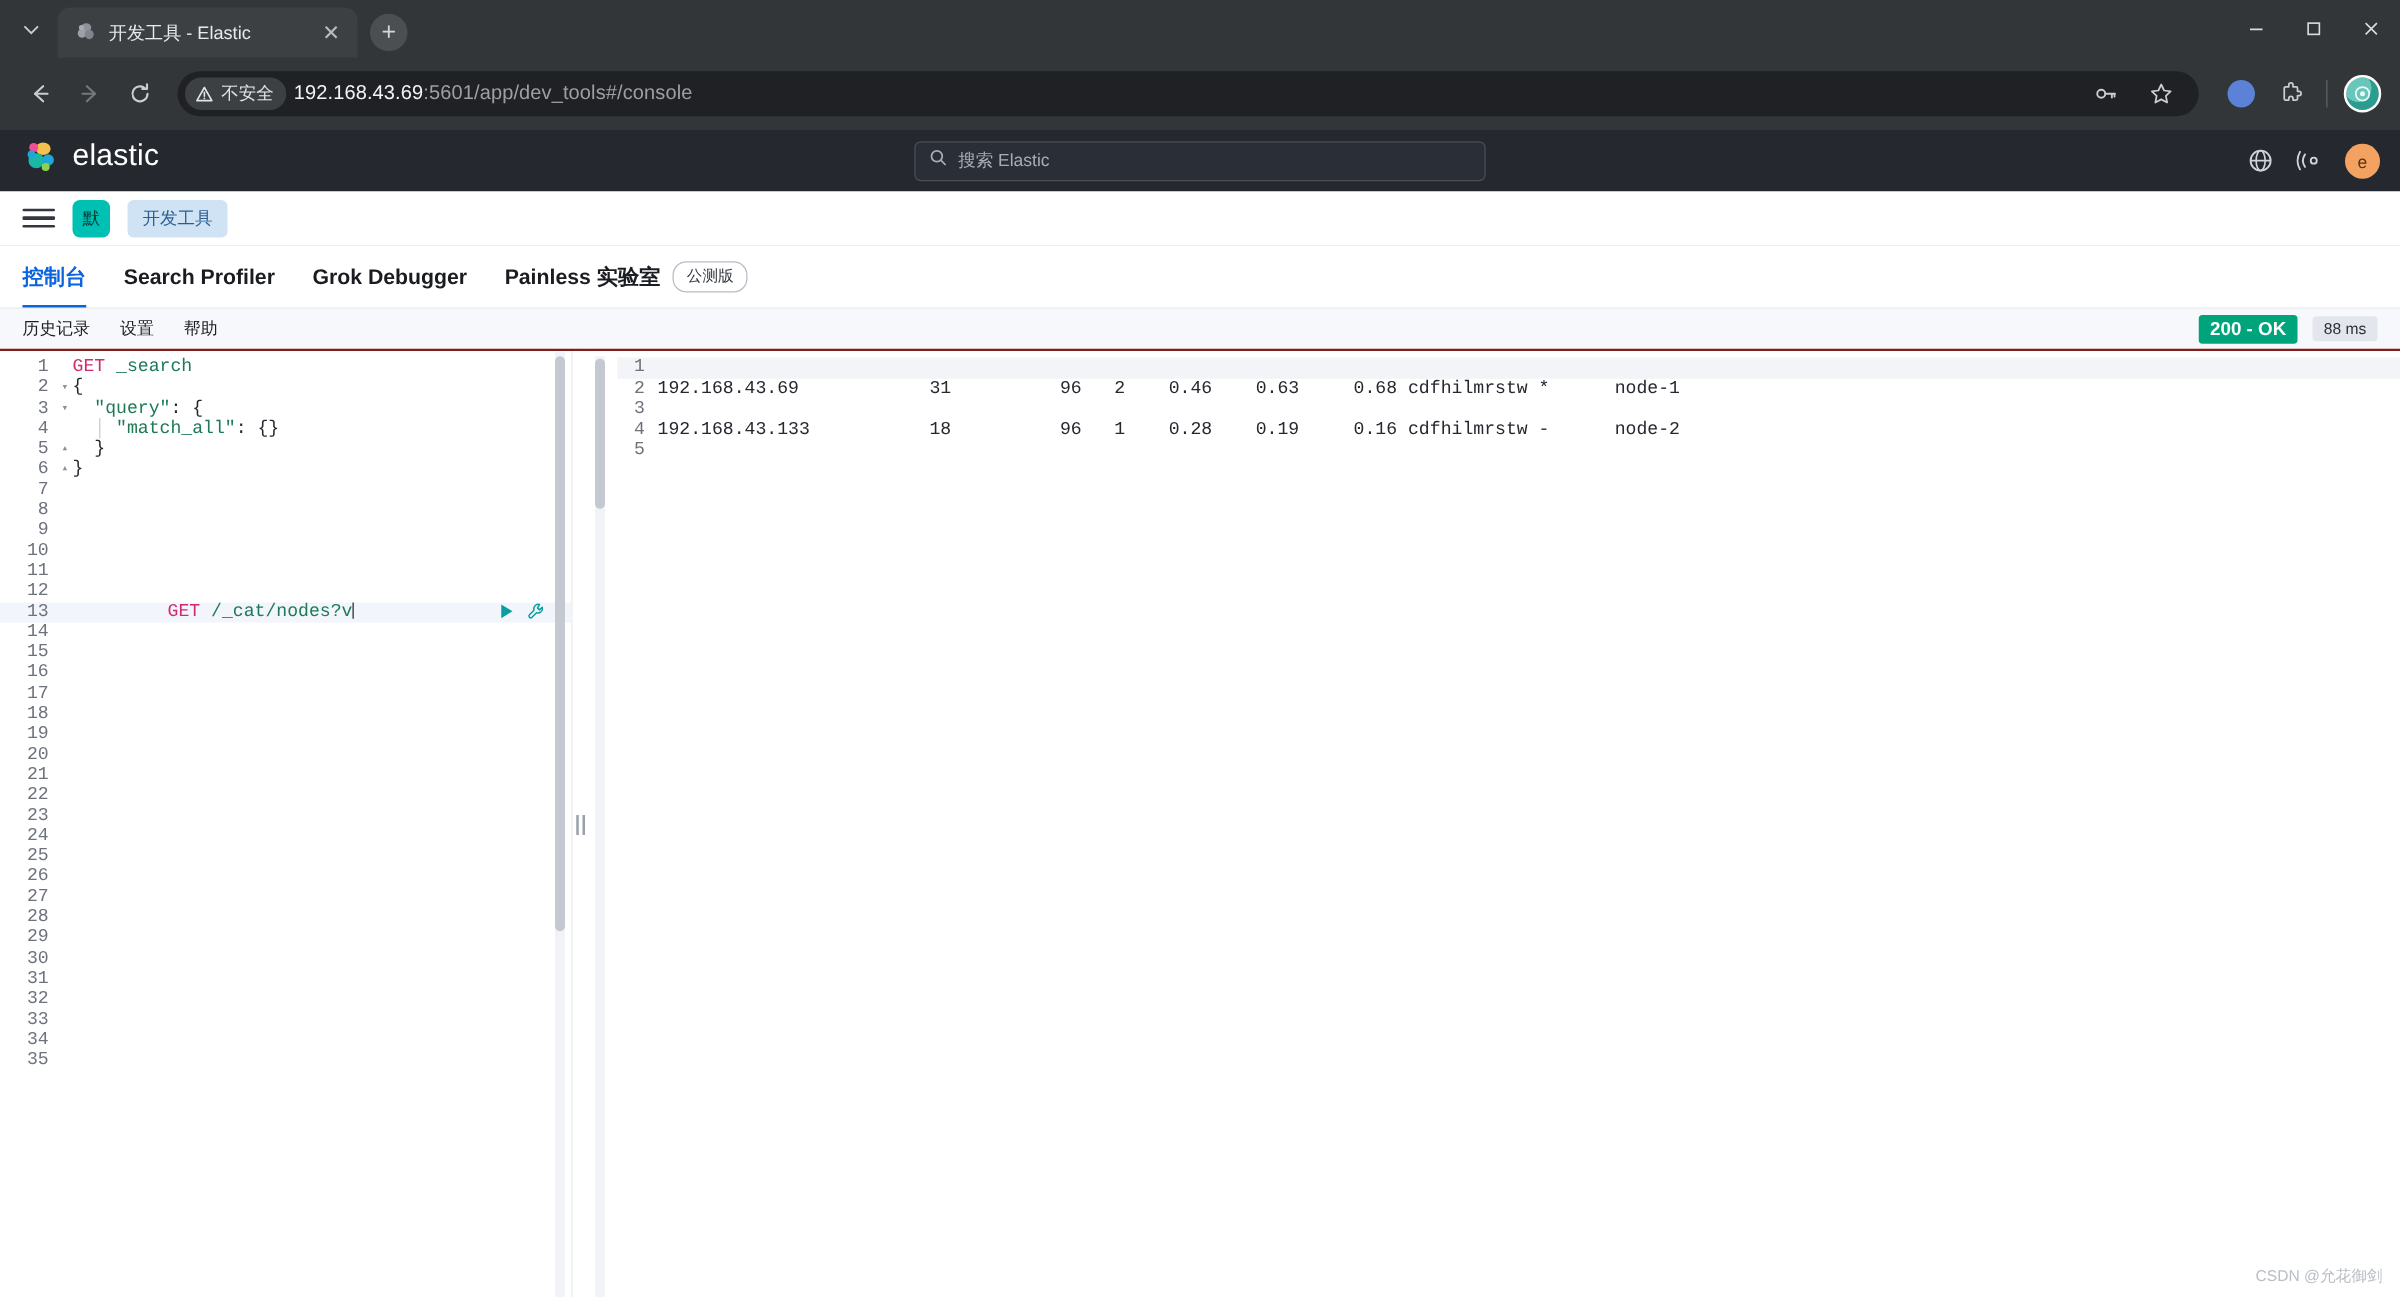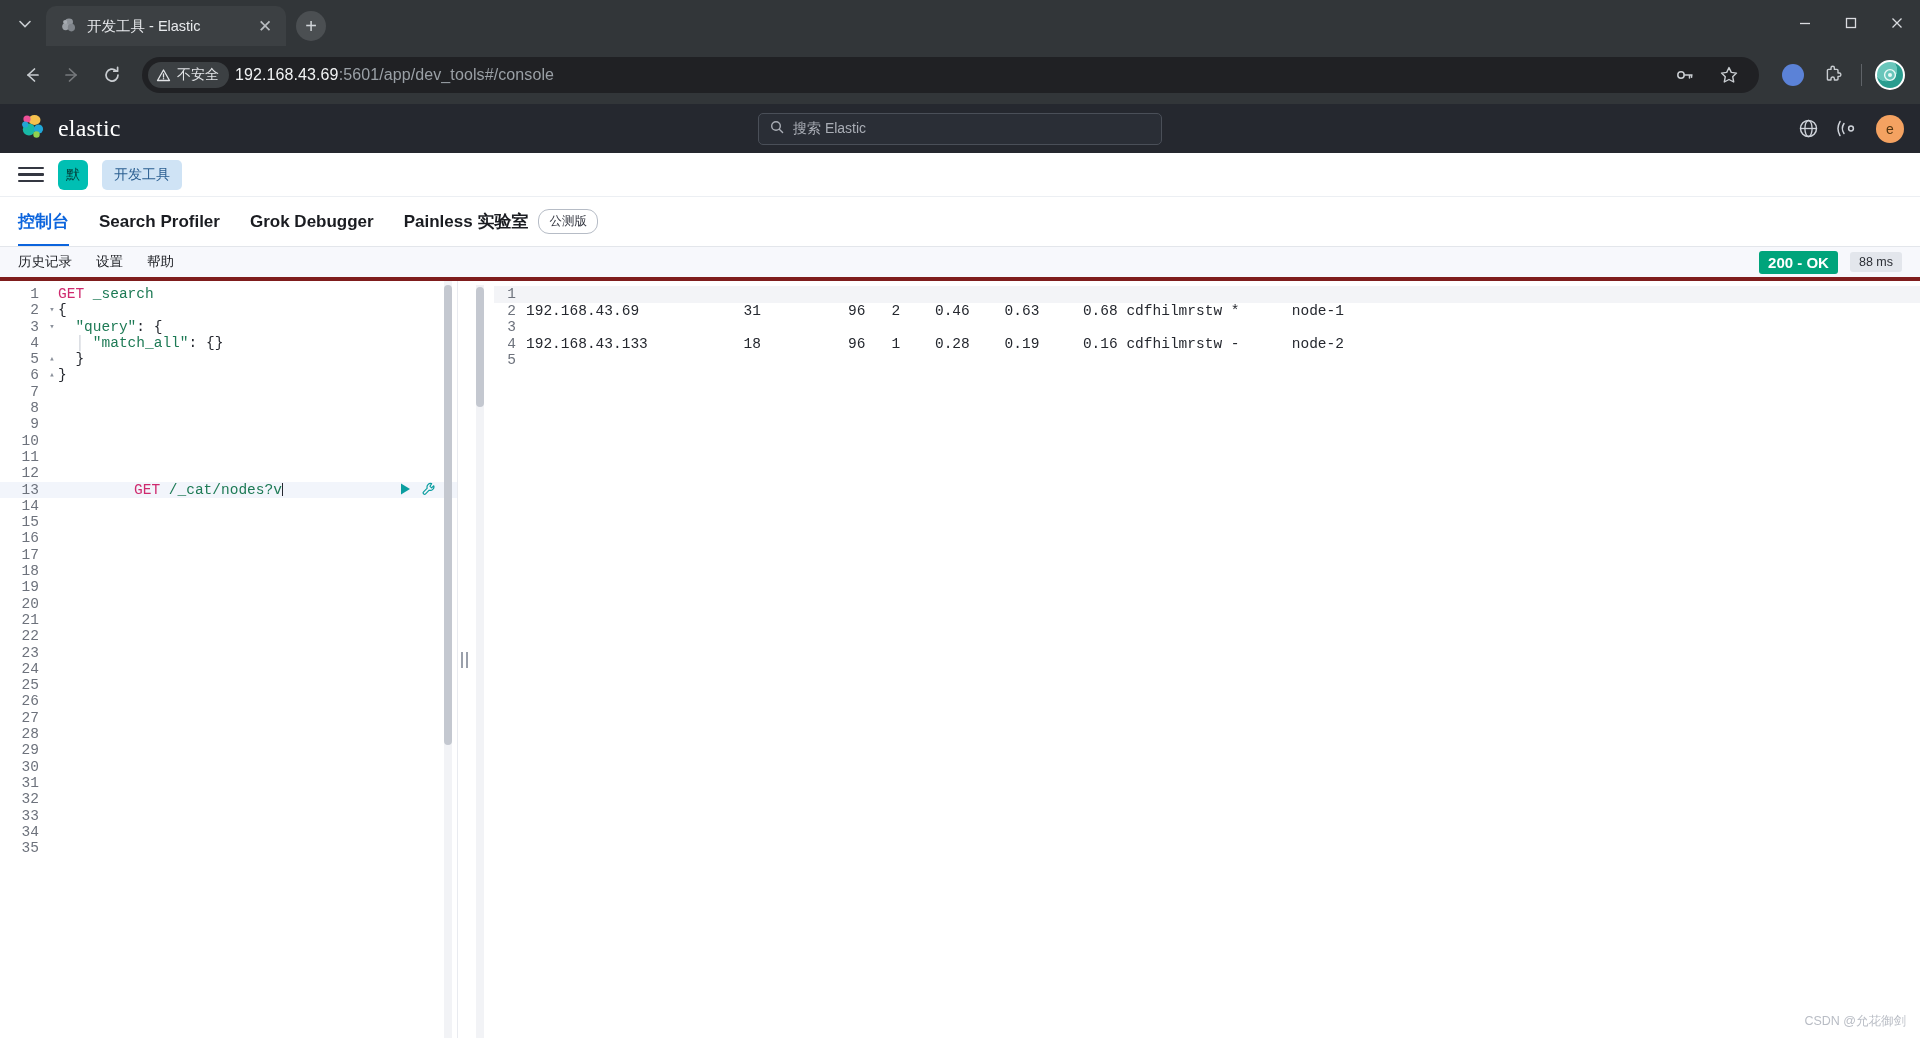--- a/index.html
+++ b/index.html
@@ -65,25 +65,25 @@
     background: radial-gradient(circle at 35% 32%, #69c6bb 0 45%, #2a9d8f 46% 100%);
     border: 2px solid #fff; display: flex; align-items: center; justify-content: center;
   }
   .vsep { width: 1px; height: 22px; background: #5f6368; margin: 0 4px; }
 
   
   .elastic-header {
     height: 49px; background: #25282f; display: flex; align-items: center;
     padding: 0 18px; position: relative;
   }
-  .brand { display: flex; align-items: center; gap: 10px; font-family: Liberation Serif, serif; }
+  .brand { display: flex; align-items: flex-start; gap: 10px; }
   .brand-name { color: #fff; font-size: 24px; letter-spacing: .2px; }
   .global-search {
     position: absolute; left: 50%; transform: translateX(-50%);
-    width: 404px; height: 32px; background: #2a2e36; border: 1px solid #4a4f58;
+    width: 457px; height: 32px; background: #2a2e36; border: 1px solid #4a4f58;
     border-radius: 5px; display: flex; align-items: center; gap: 9px; padding: 0 11px;
   }
   .global-search .ph { color: #a9adb5; font-size: 14px; }
   .header-right {
     position: absolute; right: 16px; display: flex; align-items: center; gap: 18px;
   }
   .hdr-icon { color: #cfd3da; display: flex; align-items: center; }
   .user-av {
     width: 28px; height: 28px; border-radius: 50%; background: #f4a261;
     color: #54360f; font-size: 14px; display: flex; align-items: center; justify-content: center;
@@ -120,21 +120,21 @@
     height: 2.5px; background: #0b64dd;
   }
   .beta-badge {
     font-size: 12.5px; font-weight: normal; color: #343741;
     border: 1px solid #b6bcc6; border-radius: 11px; padding: 3px 10px;
   }
 
   
   .console-toolbar {
     height: 34px; background: #f7f8fc; display: flex; align-items: center;
-    padding: 0 18px; gap: 24px; position: relative; border-bottom: 4px solid #7f1d1d; text-align: right;
+    padding: 0 18px; gap: 24px; position: relative; border-bottom: 2px solid #7f1d1d; text-align: right;
   }
   .tool-link { font-size: 13.5px; color: #1a1c21; }
   .status-group { position: absolute; right: 18px; display: flex; align-items: center; gap: 12px; }
   .status-ok {
     background: #00a47b; color: #fff; font-size: 15px; font-weight: bold;
     padding: 3px 9px; border-radius: 3px;
   }
   .status-ms {
     background: #e3e6ec; color: #2c2f36; font-size: 12.5px;
     padding: 3px 9px; border-radius: 3px;

